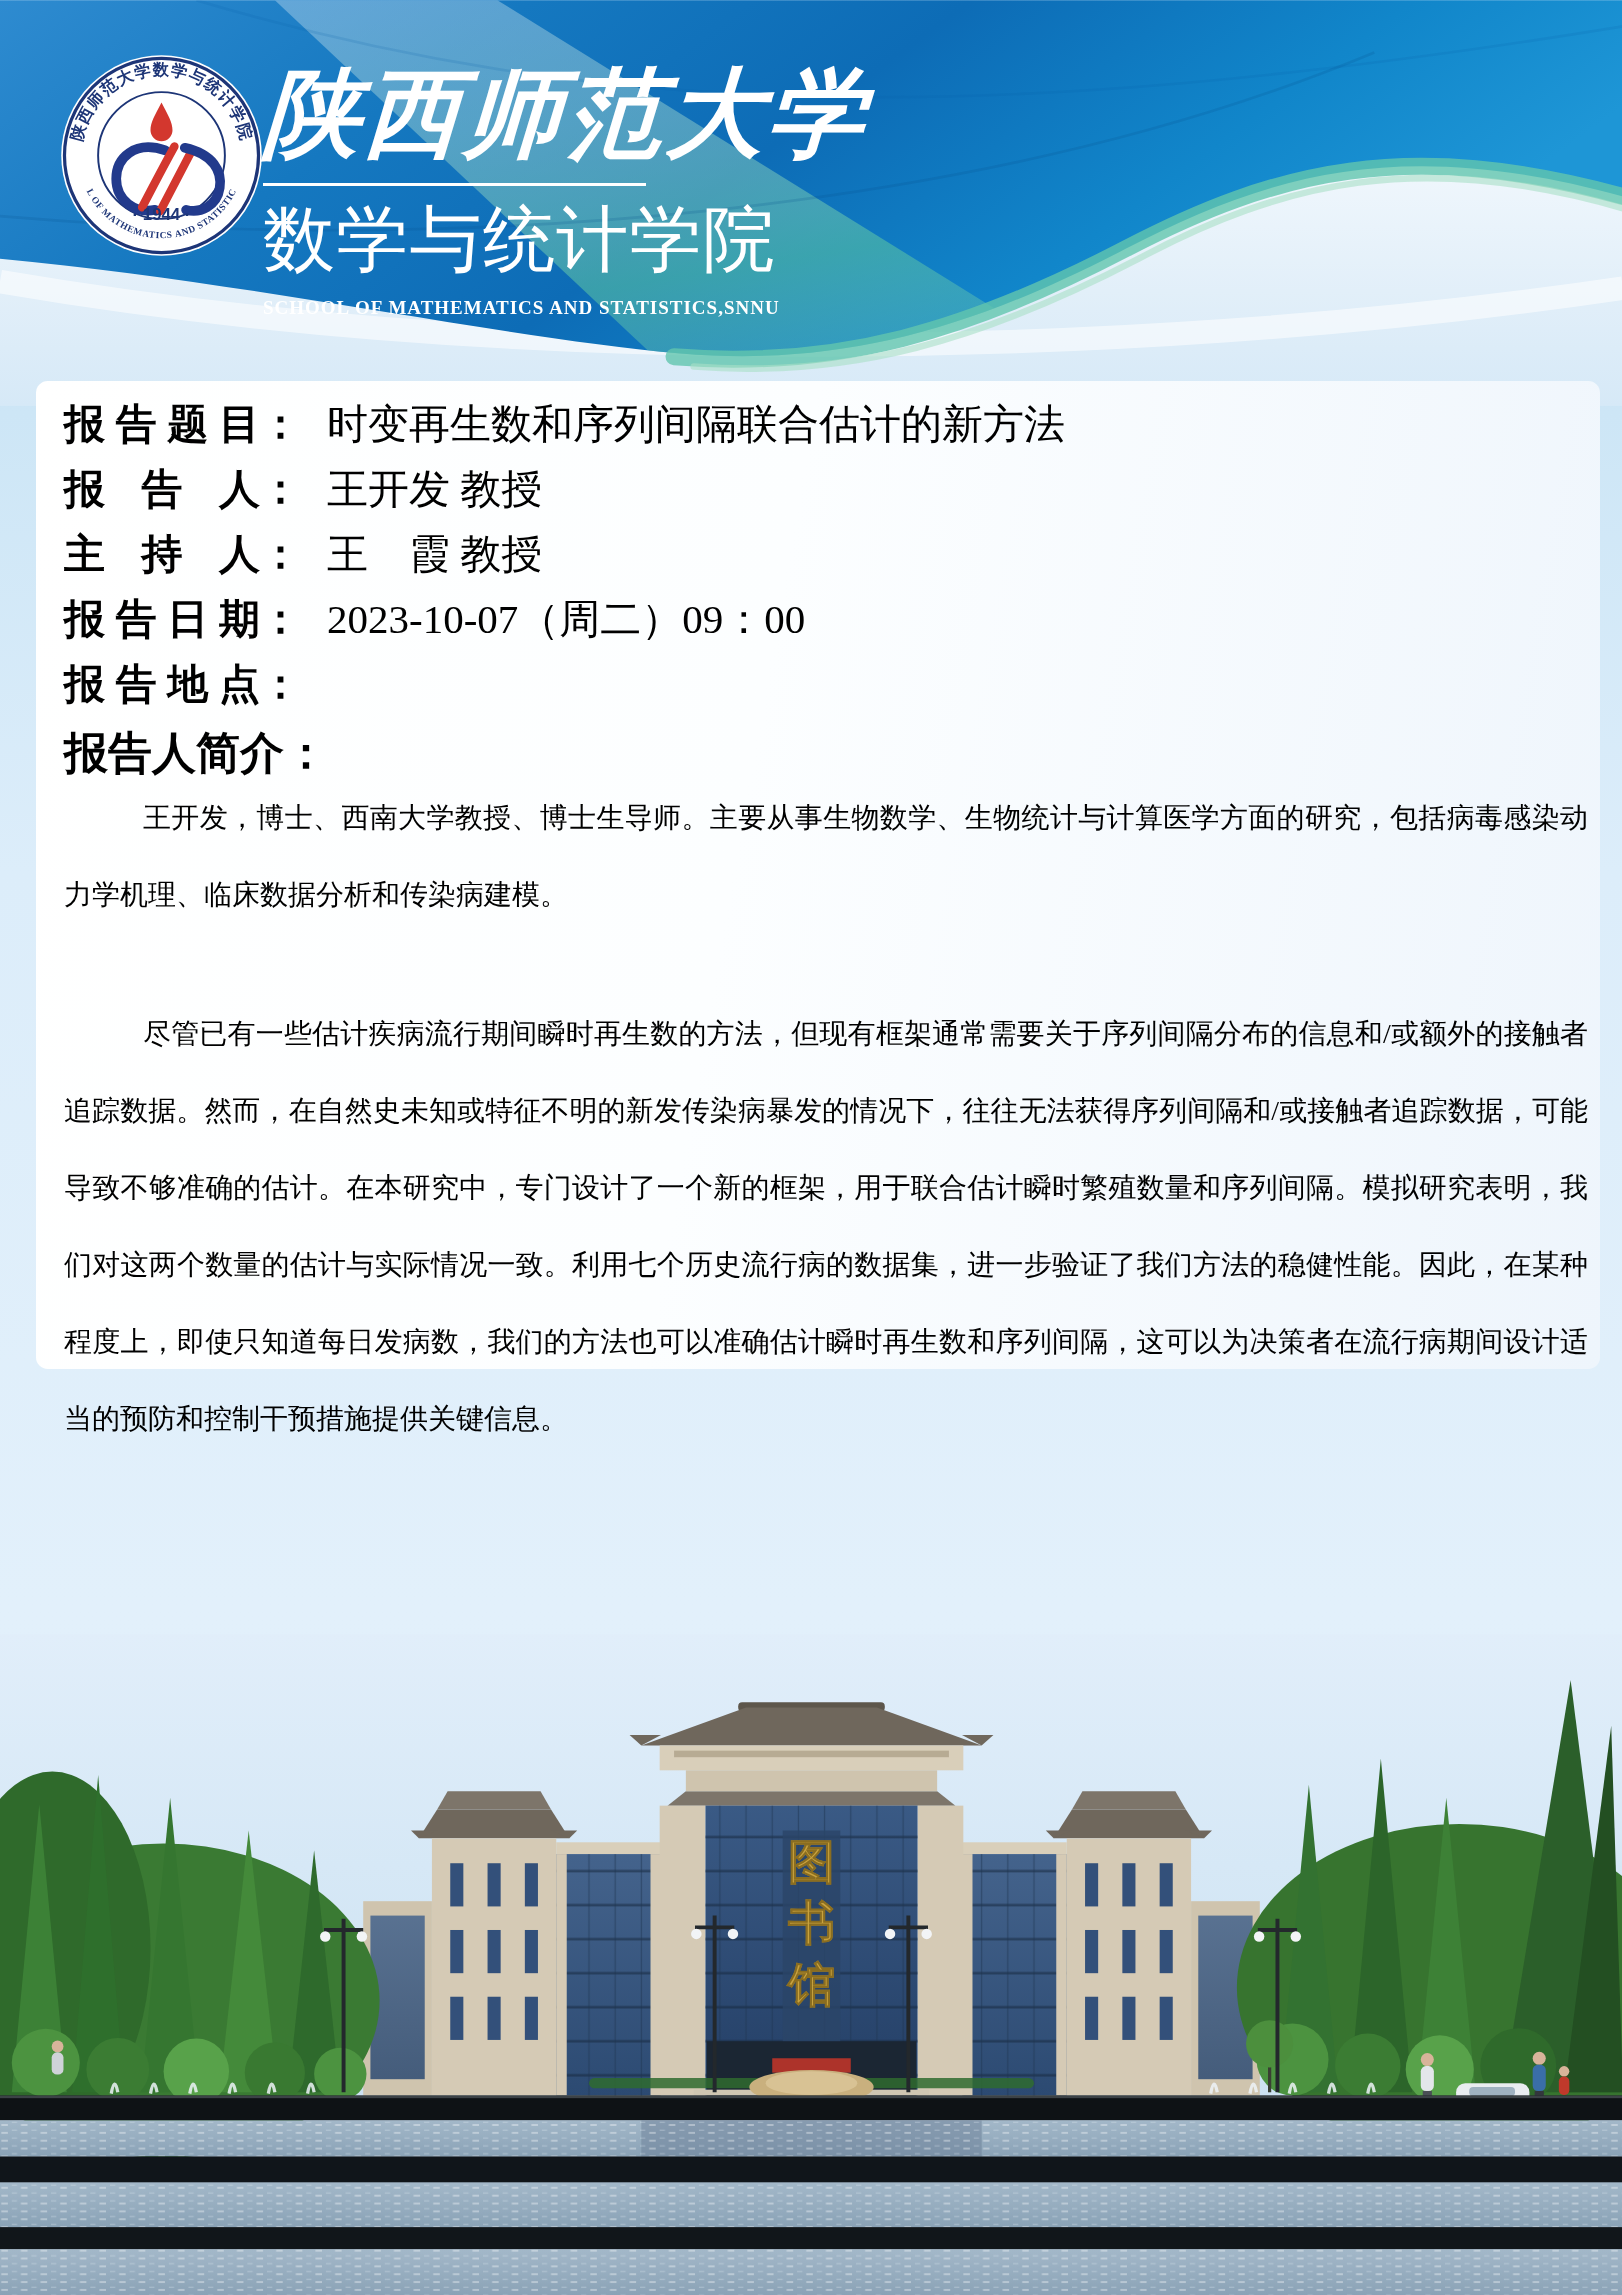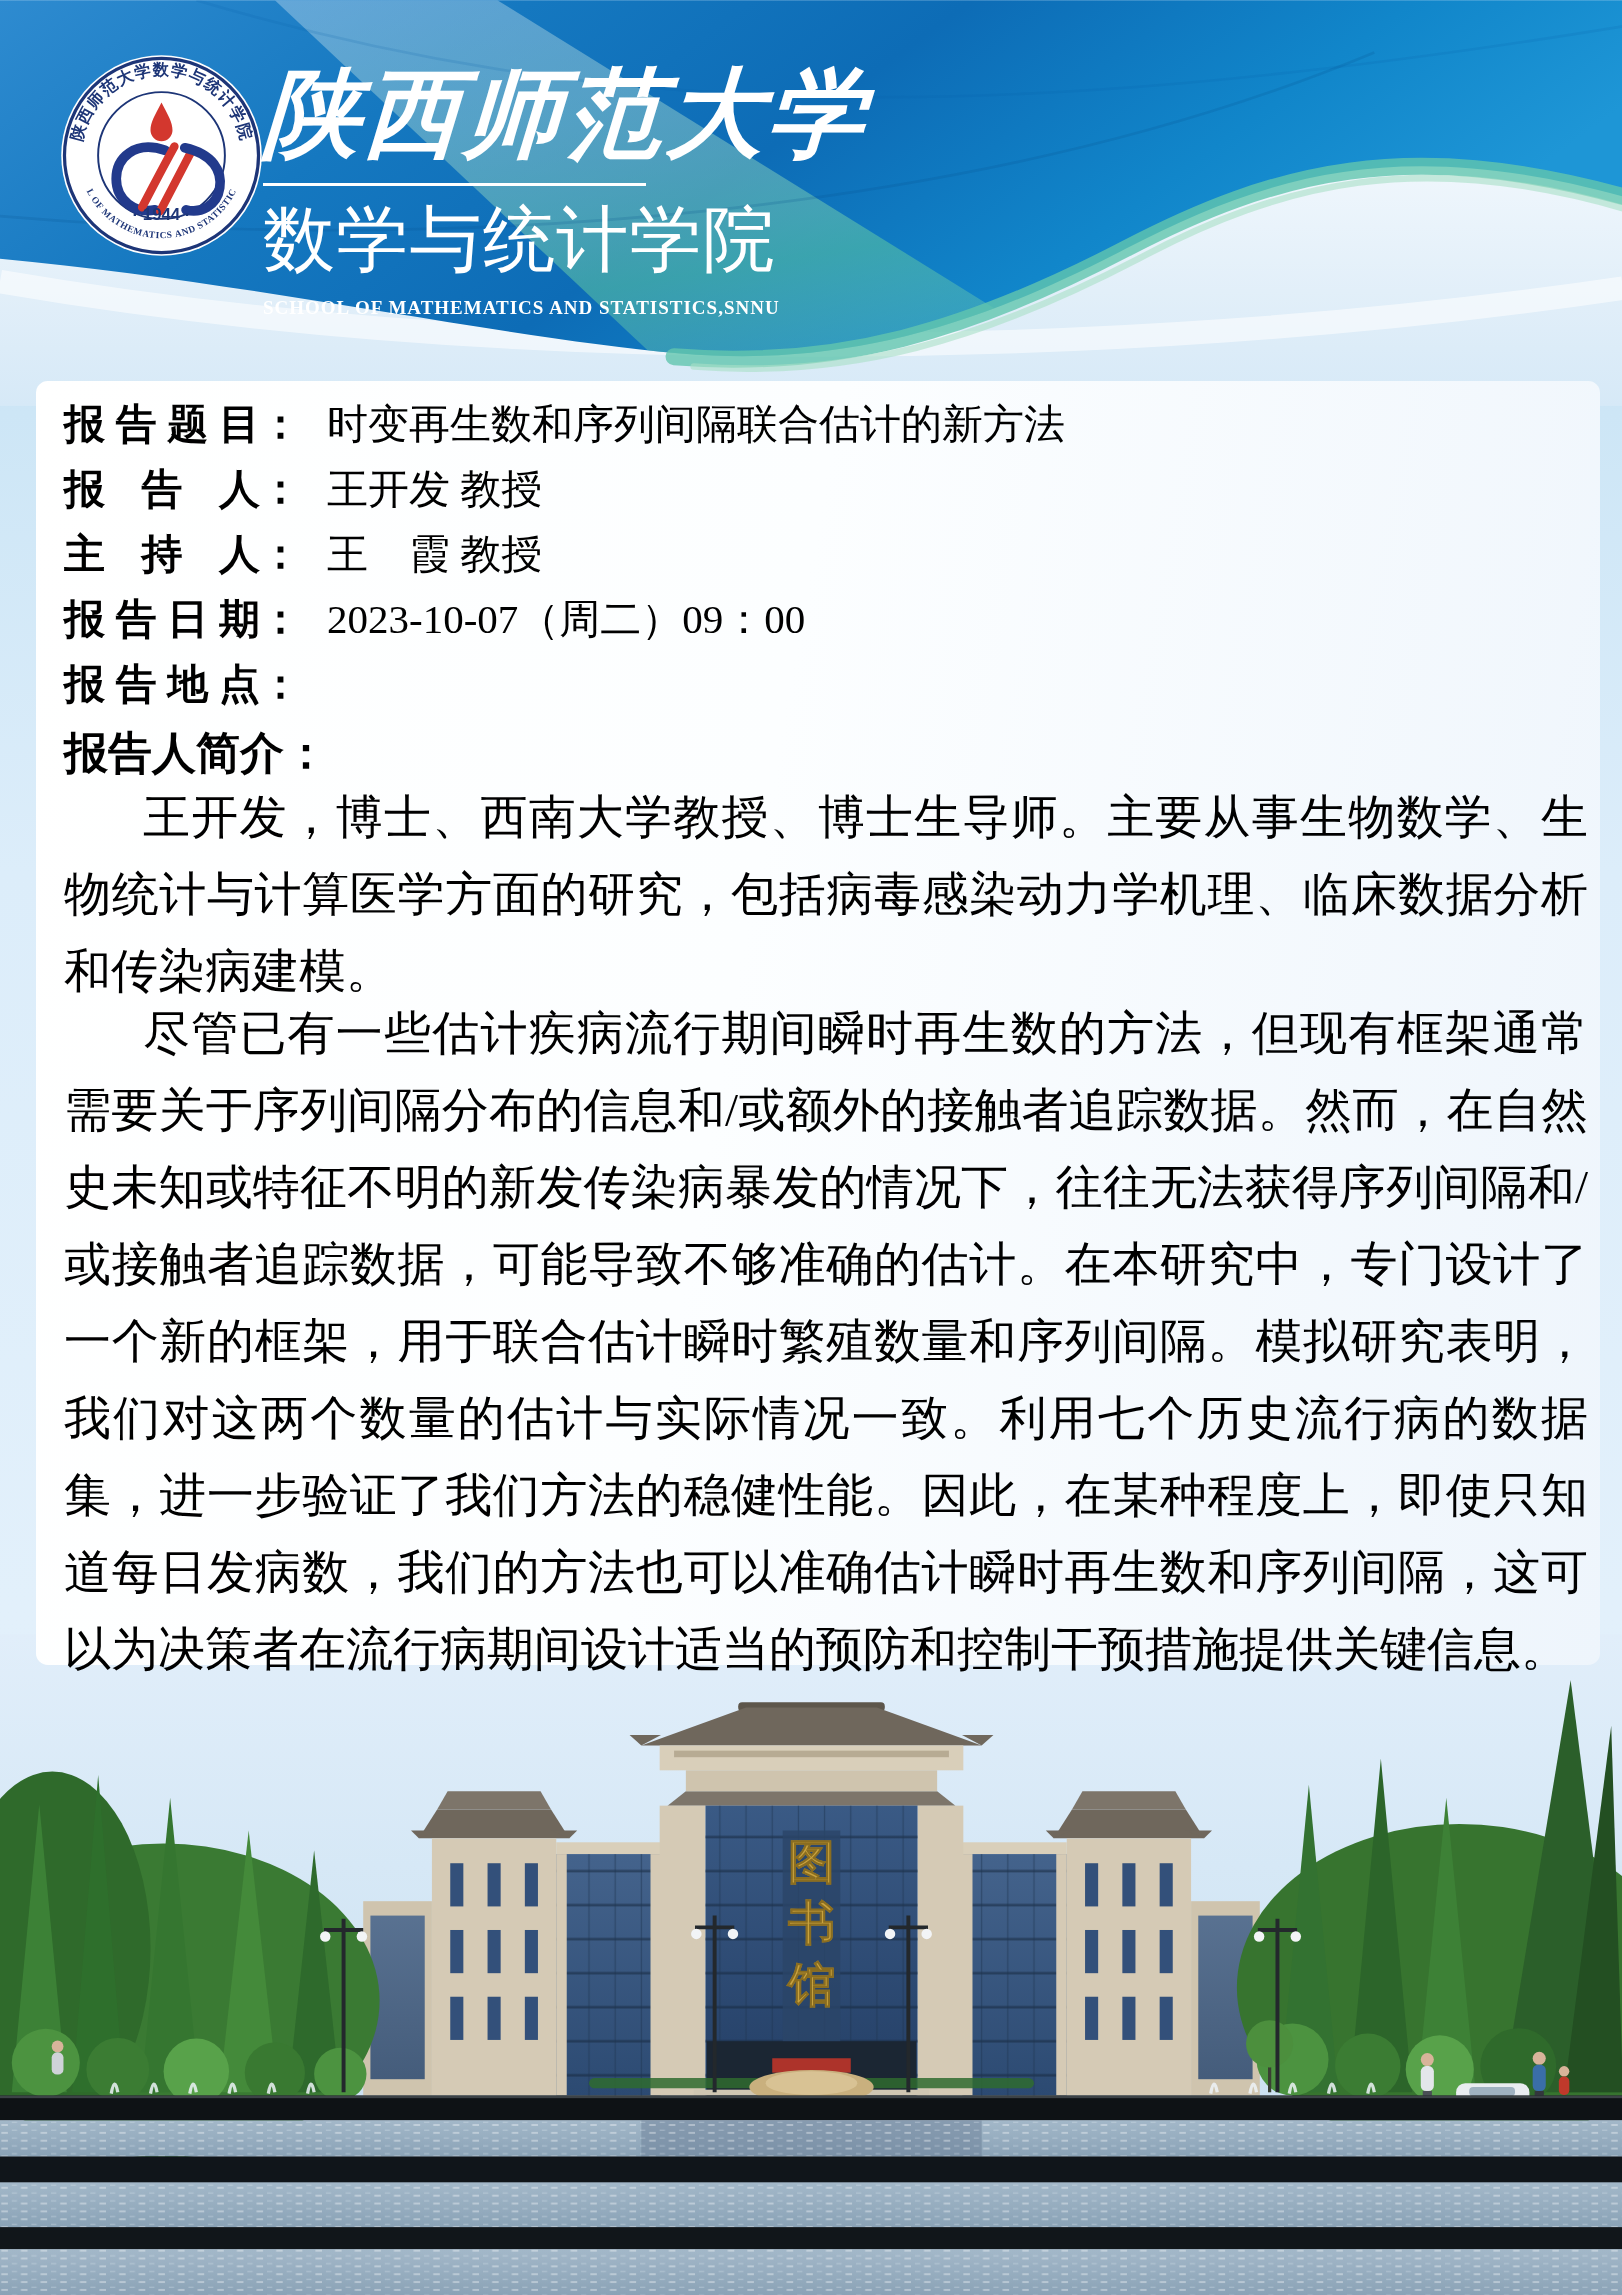--- a/index.html
+++ b/index.html
@@ -10,30 +10,30 @@
   .header-svg{position:absolute;left:0;top:0;z-index:1;}
   .logo{position:absolute;left:58px;top:52px;width:207px;height:207px;z-index:3;}
   .brand{position:absolute;left:263px;top:56px;width:419px;z-index:3;color:#ffffff;}
   .calli{font-family:"Liberation Serif","DejaVu Serif",serif;font-style:italic;font-weight:600;
          font-size:97px;line-height:118px;letter-spacing:3.9px;white-space:nowrap;transform:skewX(-3deg);}
   .brand-line{width:383px;height:2.6px;background:#ffffff;margin:9.2px 0 6.5px 0;}
   .school-cn{font-size:72px;font-weight:400;letter-spacing:1.3px;white-space:nowrap;}
   .school-en{font-family:"Liberation Serif","DejaVu Serif",serif;font-weight:700;font-size:19px;
              letter-spacing:1px;margin-top:9.2px;white-space:nowrap;}
   
-  .card{position:absolute;left:36px;top:381px;width:1564px;height:1284px;border-radius:11.8px;z-index:2;
+  .card{position:absolute;left:36px;top:381px;width:1564px;height:988px;border-radius:11.8px;z-index:2;
         background:linear-gradient(100deg,#ffffff 0%,#fcfeff 45%,#eef5fc 100%);}
   .info-rows{position:absolute;left:28px;right:23.6px;top:10.5px;}
   .info-row{display:flex;height:65px;line-height:65px;font-size:41px;color:#000;}
   .info-label{display:inline-block;width:196px;font-weight:700;text-align:justify;text-align-last:justify;}
   .info-colon{font-weight:700;}
   .info-value{font-family:"Liberation Serif","DejaVu Serif",serif;margin-left:26px;white-space:nowrap;}
   .sec-heading{position:absolute;left:28px;height:65px;line-height:65px;font-size:44px;font-weight:700;color:#000;}
   .spread{display:inline-block;width:203px;text-align:justify;text-align-last:justify;}
-  .para{position:absolute;left:28px;right:12px;font-size:47px;line-height:77px;color:#000;
+  .para{position:absolute;left:28px;right:12px;font-size:28px;line-height:77px;color:#000;
         font-family:"Liberation Serif","DejaVu Serif",serif;text-align:justify;text-indent:79px;}
   .bio-h{top:339px;}
   .bio-p{top:398px;}
   .abs-h{top:547px;}
   .abs-p{top:614px;}
   
   .photo-svg{position:absolute;left:0;top:1634px;z-index:1;}
 </style>
 </head>
 <body>

